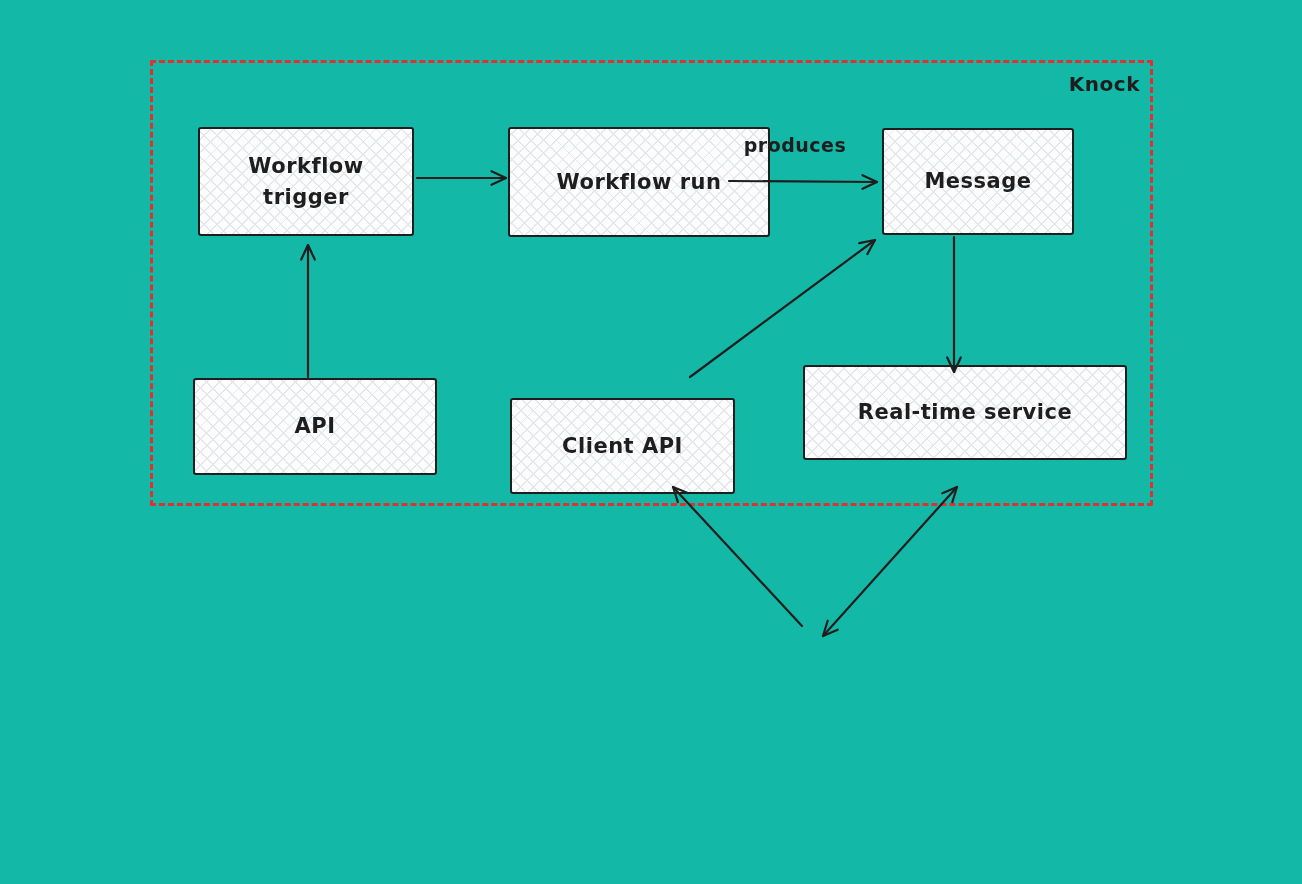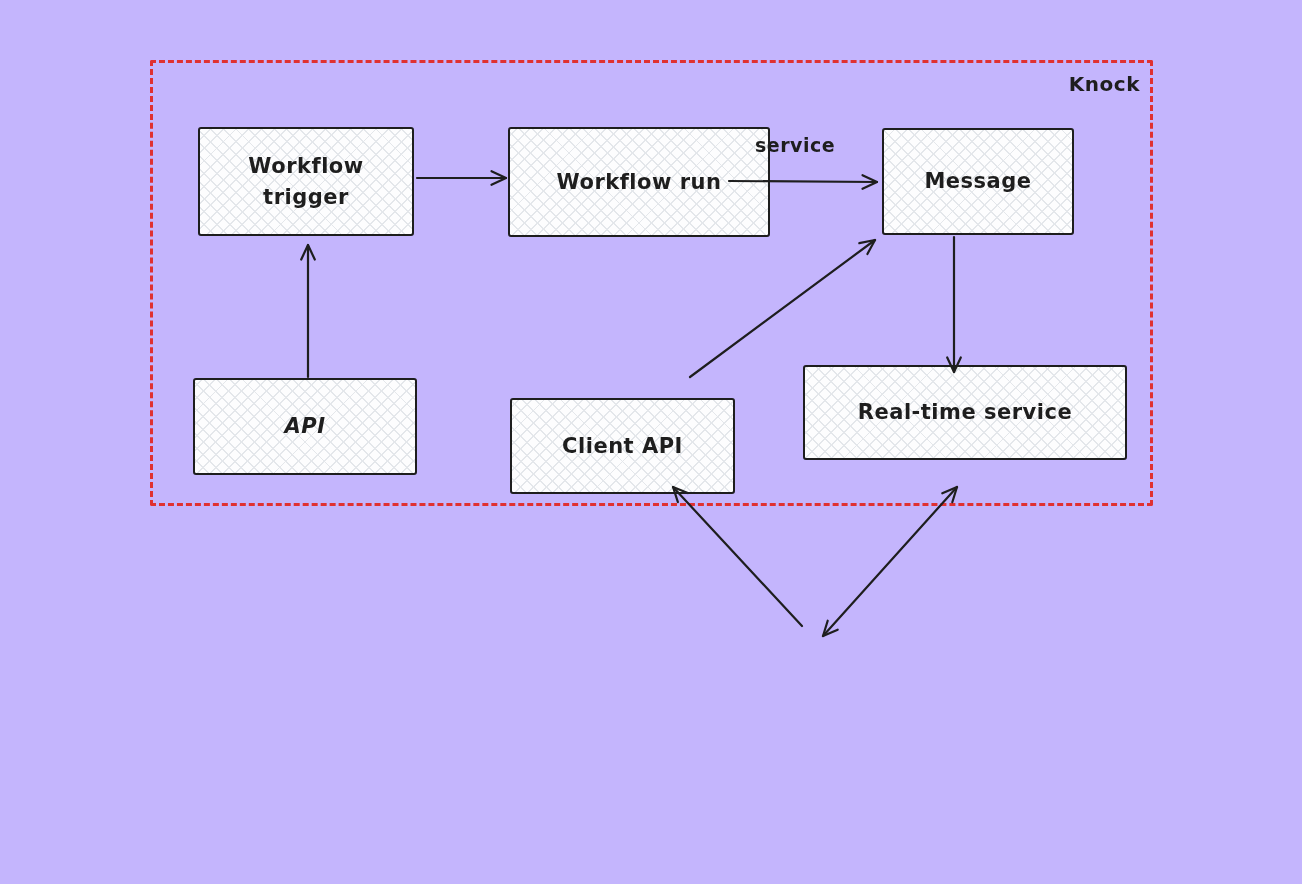--- a/index.html
+++ b/index.html
@@ -4,21 +4,21 @@
 <style>
   html, body {
     margin: 0;
     padding: 0;
     background: #ffffff;
   }
   .canvas {
     position: relative;
     width: 1302px;
     height: 884px;
-    background: #c4b5fd;
+    background: #14b8a6;
     font-family: "DejaVu Sans", "Liberation Sans", sans-serif;
     color: #1e1e1e;
     overflow: hidden;
   }
 
   
   .boundary {
     position: absolute;
     left: 150px;
     top: 60px;
@@ -60,21 +60,21 @@
     letter-spacing: 0.5px;
     text-align: center;
     white-space: pre-line;
     line-height: 1.45;
     color: #1e1e1e;
   }
 
   .n-workflow-trigger { left: 198px; top: 127px; width: 216px; height: 109px; }
   .n-workflow-run     { left: 508px; top: 127px; width: 262px; height: 110px; }
   .n-message          { left: 882px; top: 128px; width: 192px; height: 107px; }
-  .n-api              { left: 193px; top: 378px; width: 224px; height: 97px; font-style: italic;  }
+  .n-api              { left: 193px; top: 378px; width: 244px; height: 97px;  }
   .n-client-api       { left: 510px; top: 398px; width: 225px; height: 96px; align-items: center;  }
   .n-realtime         { left: 803px; top: 365px; width: 324px; height: 95px;  }
   .n-your-app         { left: 643px; top: 643px; width: 340px; height: 172px; }
 
   
   .arrows {
     position: absolute;
     left: 0;
     top: 0;
     width: 1302px;
@@ -129,21 +129,21 @@
 
   <div class="node n-client-api">
     <div class="label">Client API</div>
   </div>
 
   <div class="node n-realtime">
     <div class="label">Real-time service</div>
   </div>
 
 
-  <div class="edge-label">service</div>
+  <div class="edge-label">produces</div>
 
   <svg class="arrows" viewBox="0 0 1302 884">
 
     <g>
       <path d="M417,178 L506,178"></path>
       <path d="M491.5,171.2 L506,178 L491.5,184.8"></path>
     </g>
 
     <g>
       <path d="M729,181 L877,182"></path>

